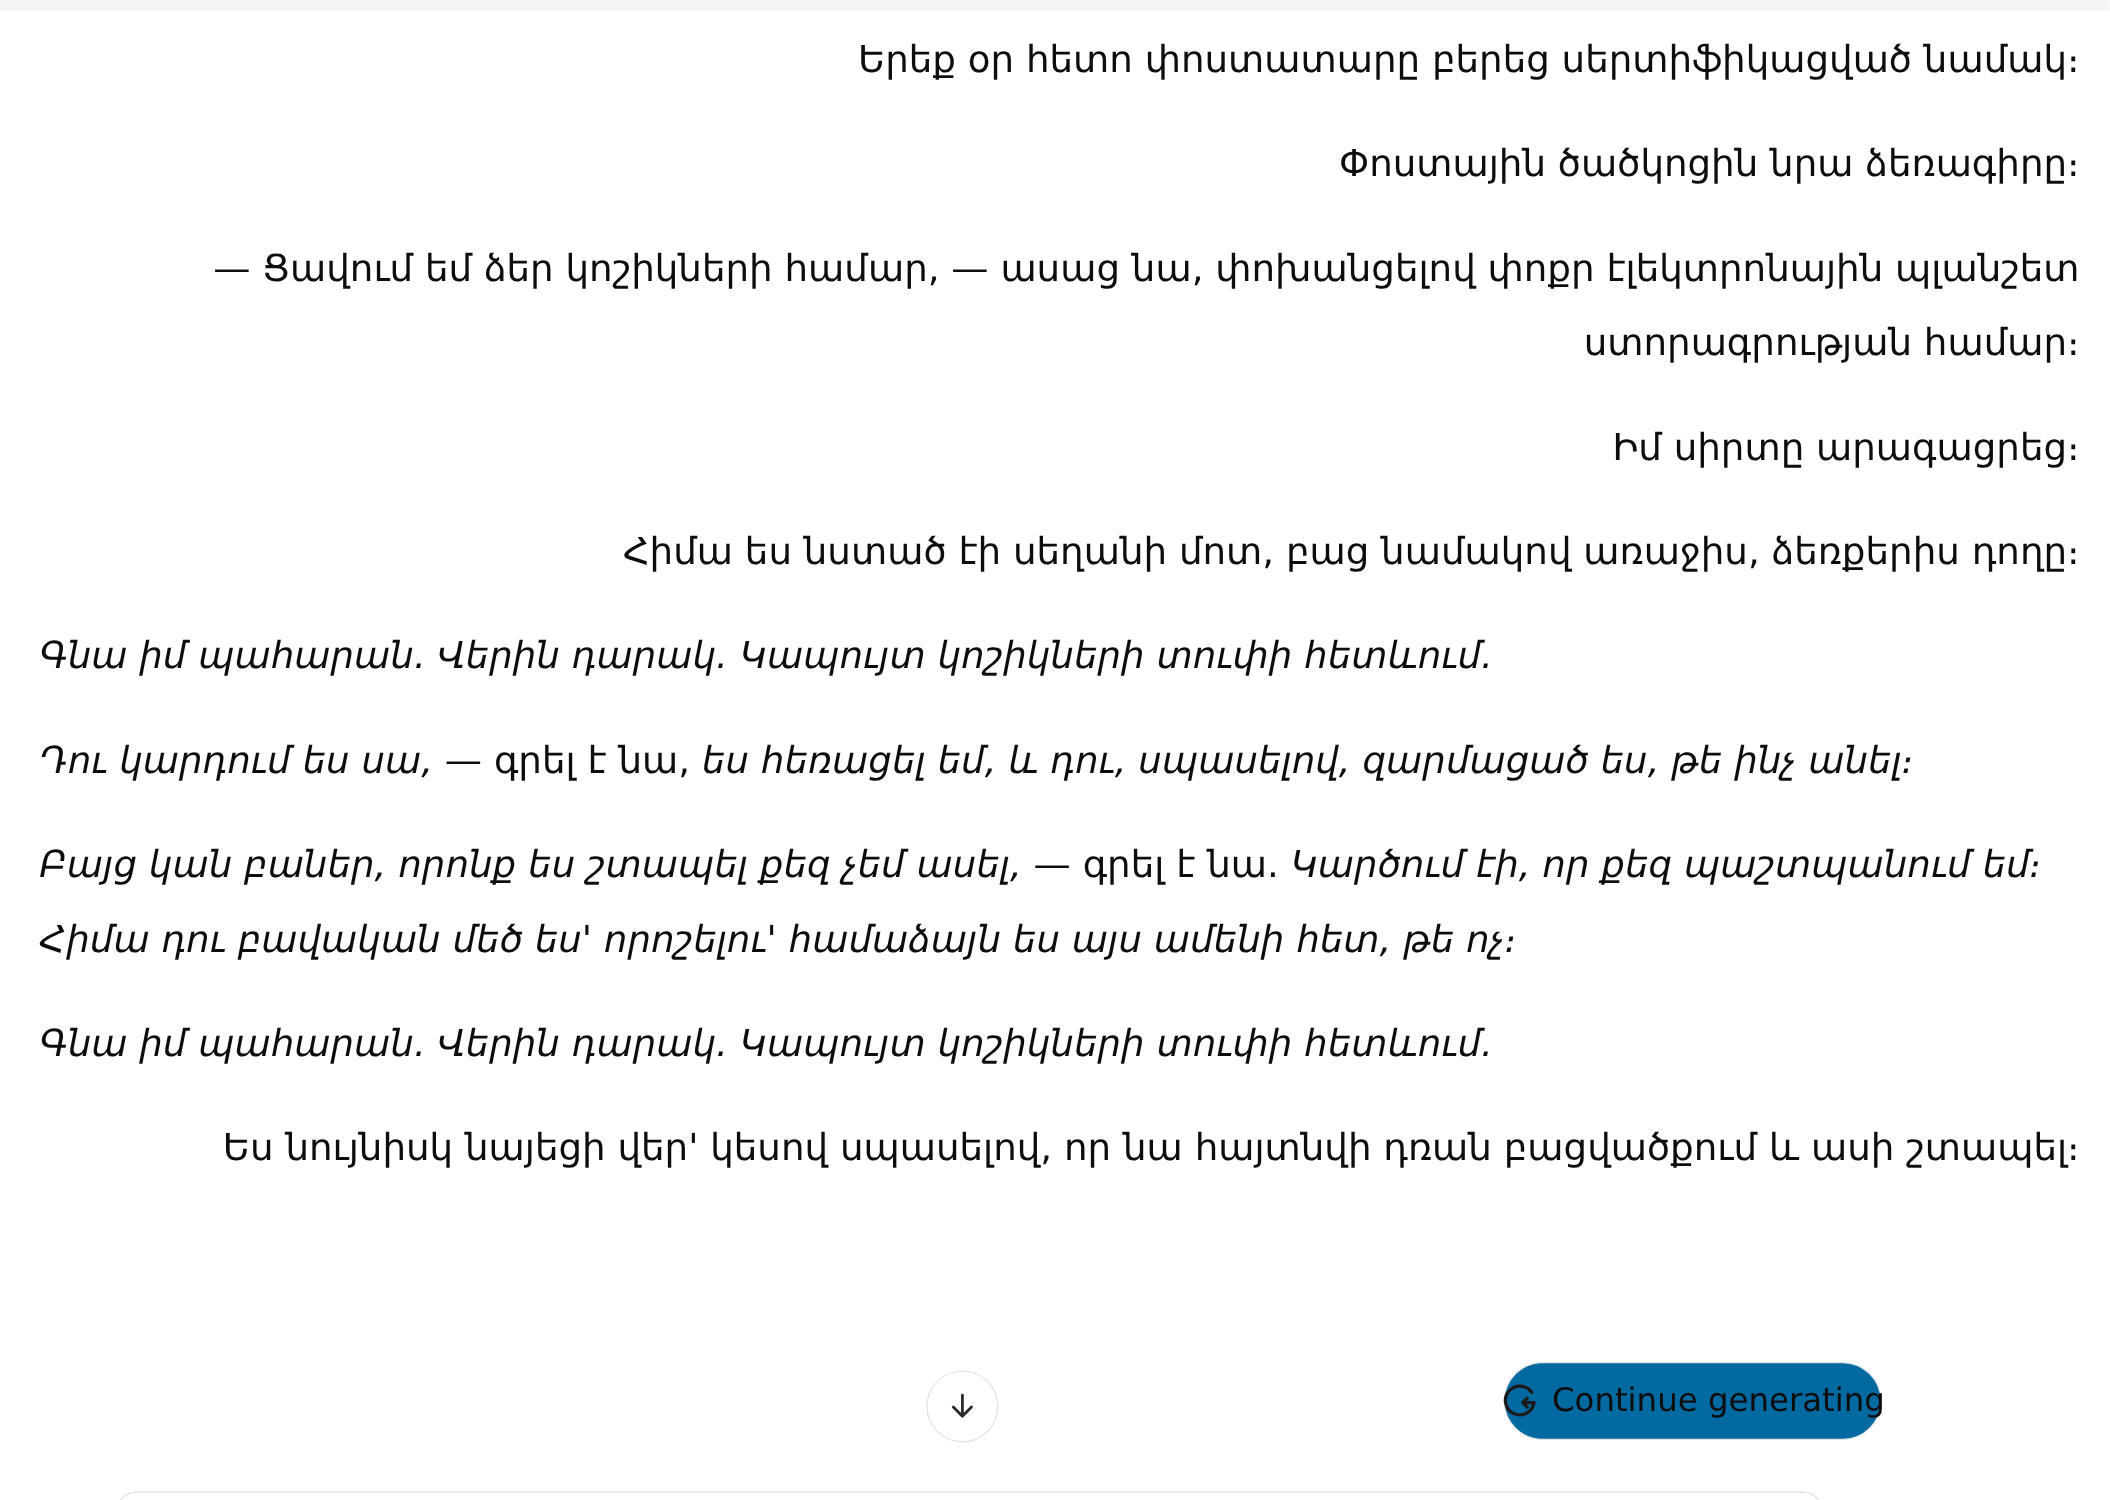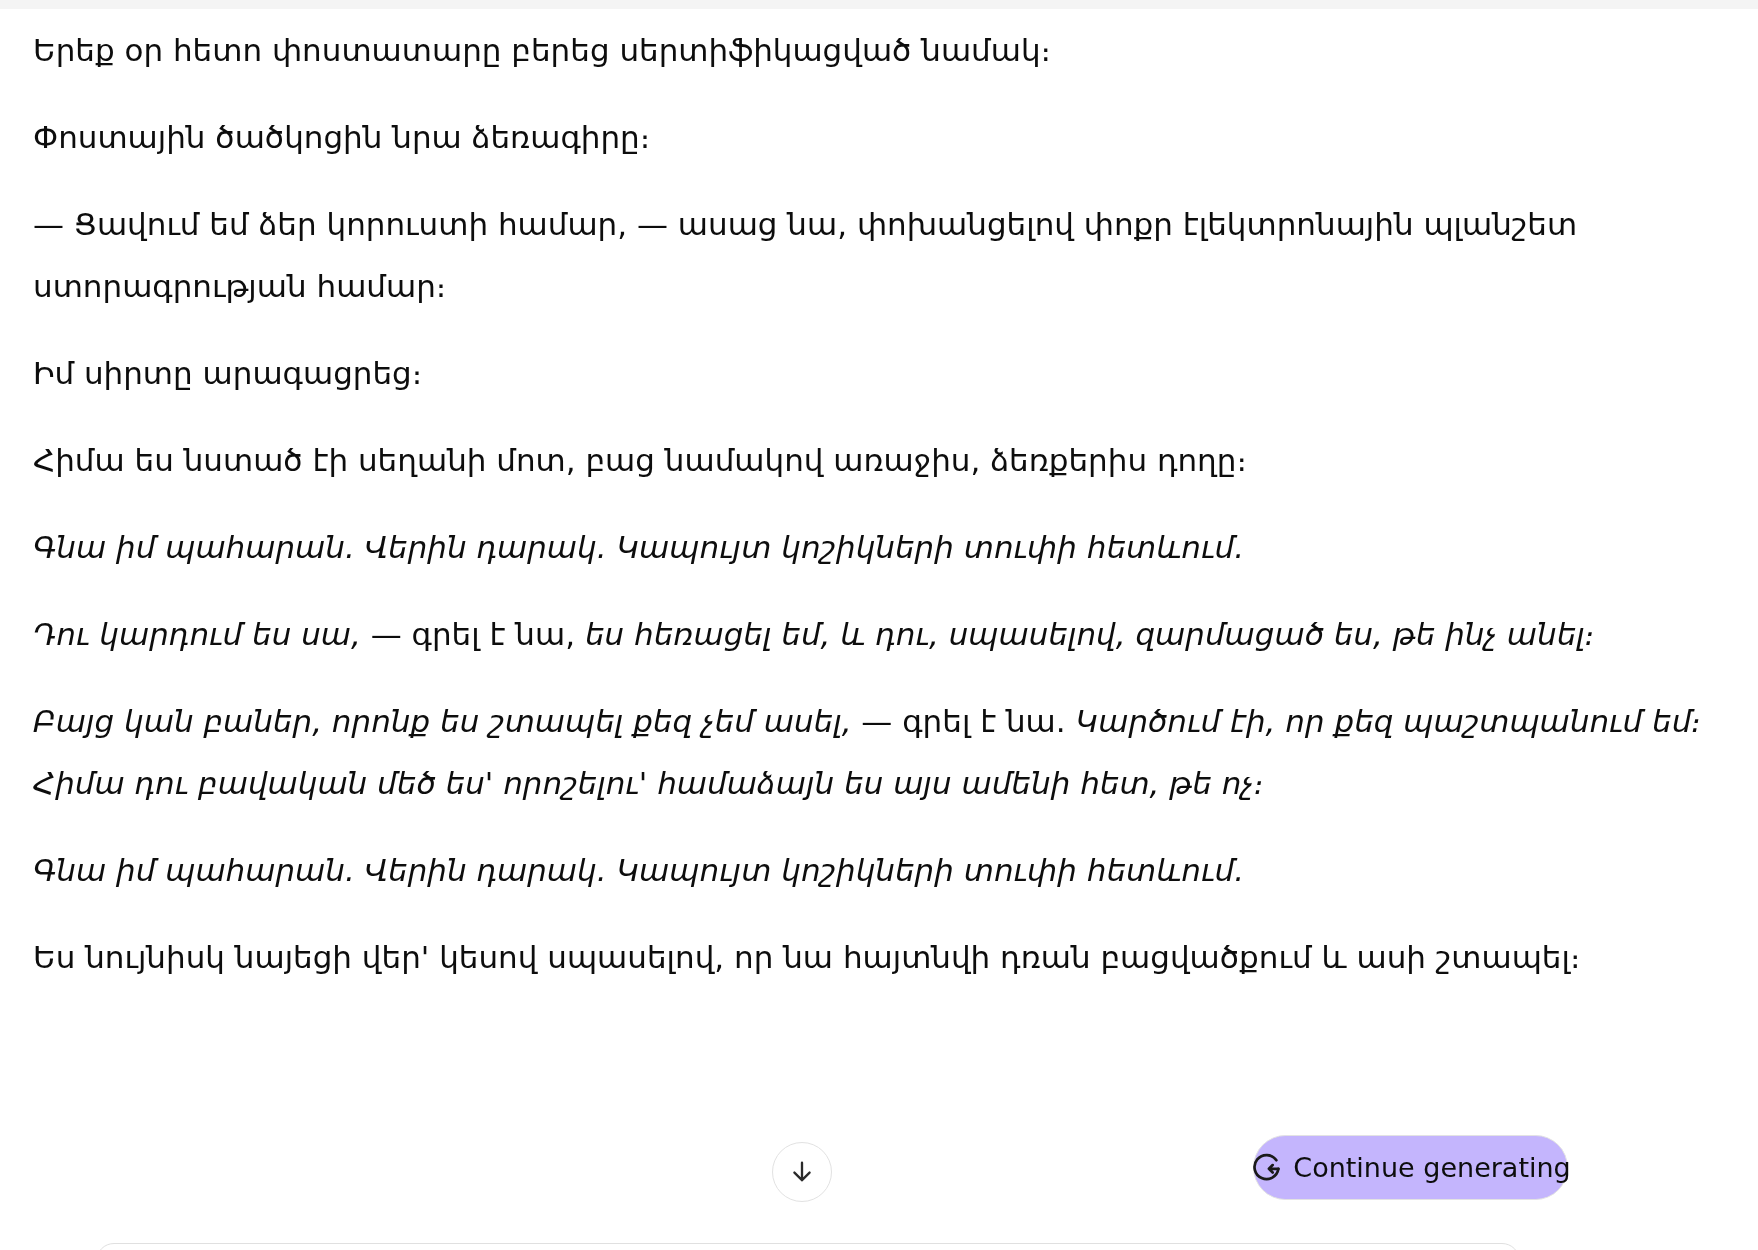--- a/index.html
+++ b/index.html
@@ -31,21 +31,21 @@
     color: #0d0d0d;
     font-size: 31px;
   }
   .para { margin: 0 0 25px 0; }
   .line {
     height: 62px;
     line-height: 62px;
     white-space: nowrap;
   }
   .it { font-style: italic; }
-  .rg { font-style: normal; }
+  .rg { font-style: normal; text-align: right; }
 
   .scroll-btn {
     position: absolute;
     left: 772px;
     top: 1142px;
     width: 60px;
     height: 60px;
     border-radius: 50%;
     background: #ffffff;
     border: 1.5px solid #e2e2e2;
@@ -56,21 +56,21 @@
     cursor: pointer;
     padding: 0;
   }
   .continue-btn {
     position: absolute;
     left: 1253px;
     top: 1135px;
     width: 315px;
     height: 65px;
     border-radius: 33px;
-    background: #c4b5fd;
+    background: #0369a1;
     border: 1.5px solid #e3e3e3;
     box-sizing: border-box;
     display: flex;
     align-items: center;
     justify-content: center;
     gap: 11px;
     cursor: pointer;
     padding: 0 10px;
     text-align: right;
   }
@@ -104,21 +104,21 @@
 
     <div class="para">
       <div class="line rg">Երեք օր հետո փոստատարը բերեց սերտիֆիկացված նամակ։</div>
     </div>
 
     <div class="para">
       <div class="line rg">Փոստային ծածկոցին նրա ձեռագիրը։</div>
     </div>
 
     <div class="para">
-      <div class="line rg">— Ցավում եմ ձեր կորուստի համար, — ասաց նա, փոխանցելով փոքր էլեկտրոնային պլանշետ</div>
+      <div class="line rg">— Ցավում եմ ձեր կոշիկների համար, — ասաց նա, փոխանցելով փոքր էլեկտրոնային պլանշետ</div>
       <div class="line rg">ստորագրության համար։</div>
     </div>
 
 
     <div class="para">
       <div class="line rg">Իմ սիրտը արագացրեց։</div>
     </div>
 
     <div class="para">
       <div class="line rg">Հիմա ես նստած էի սեղանի մոտ, բաց նամակով առաջիս, ձեռքերիս դողը։</div>

